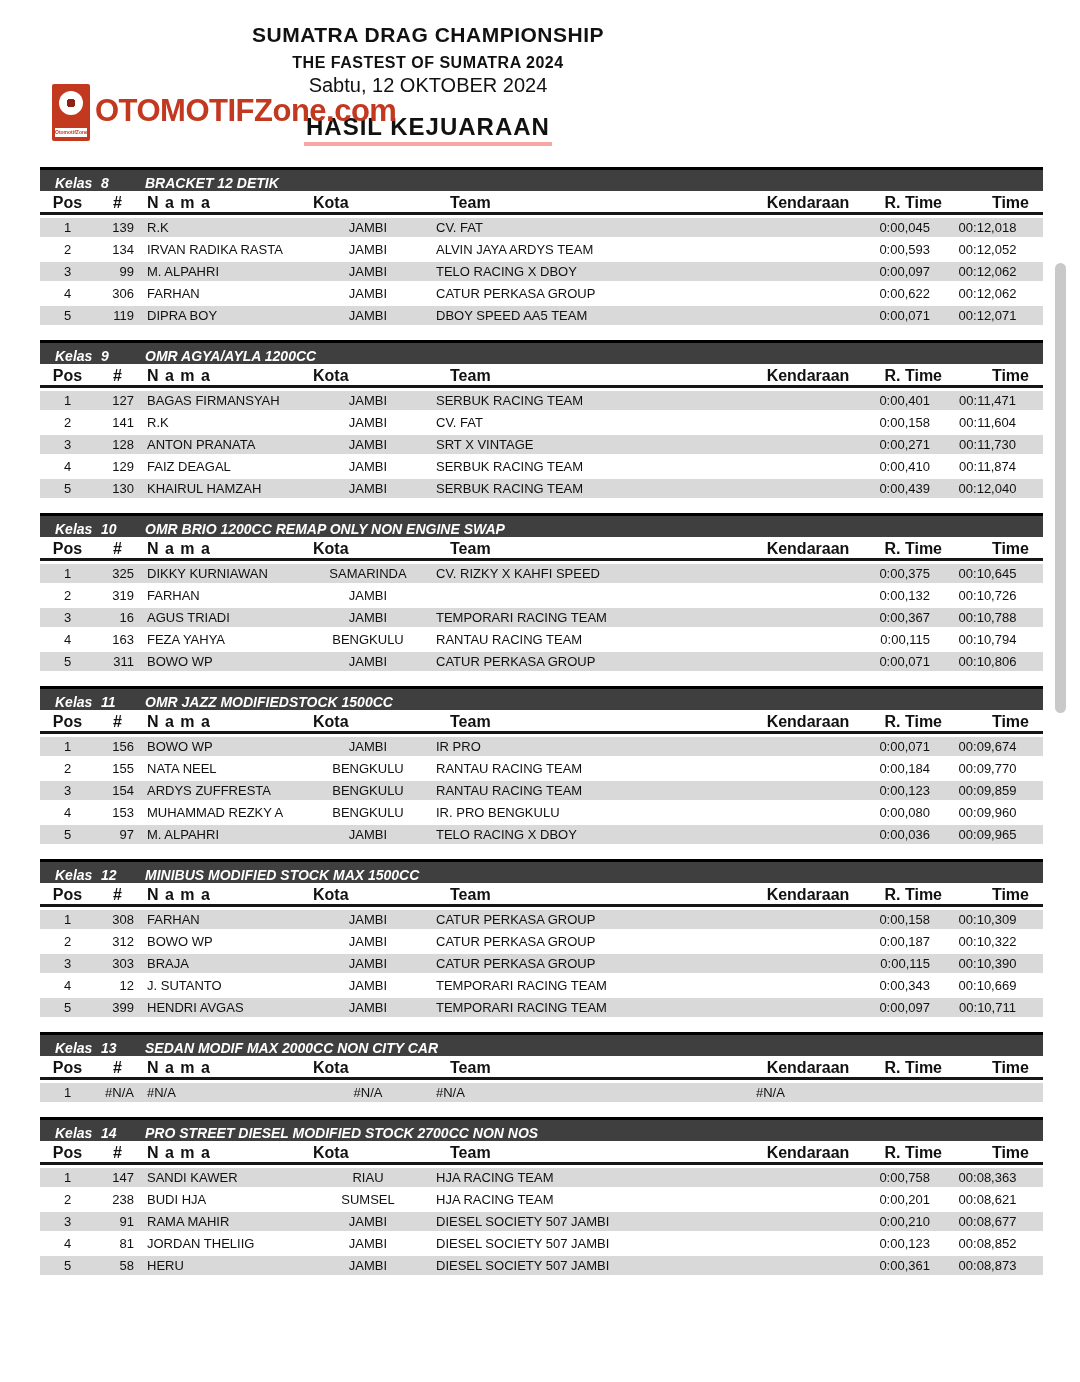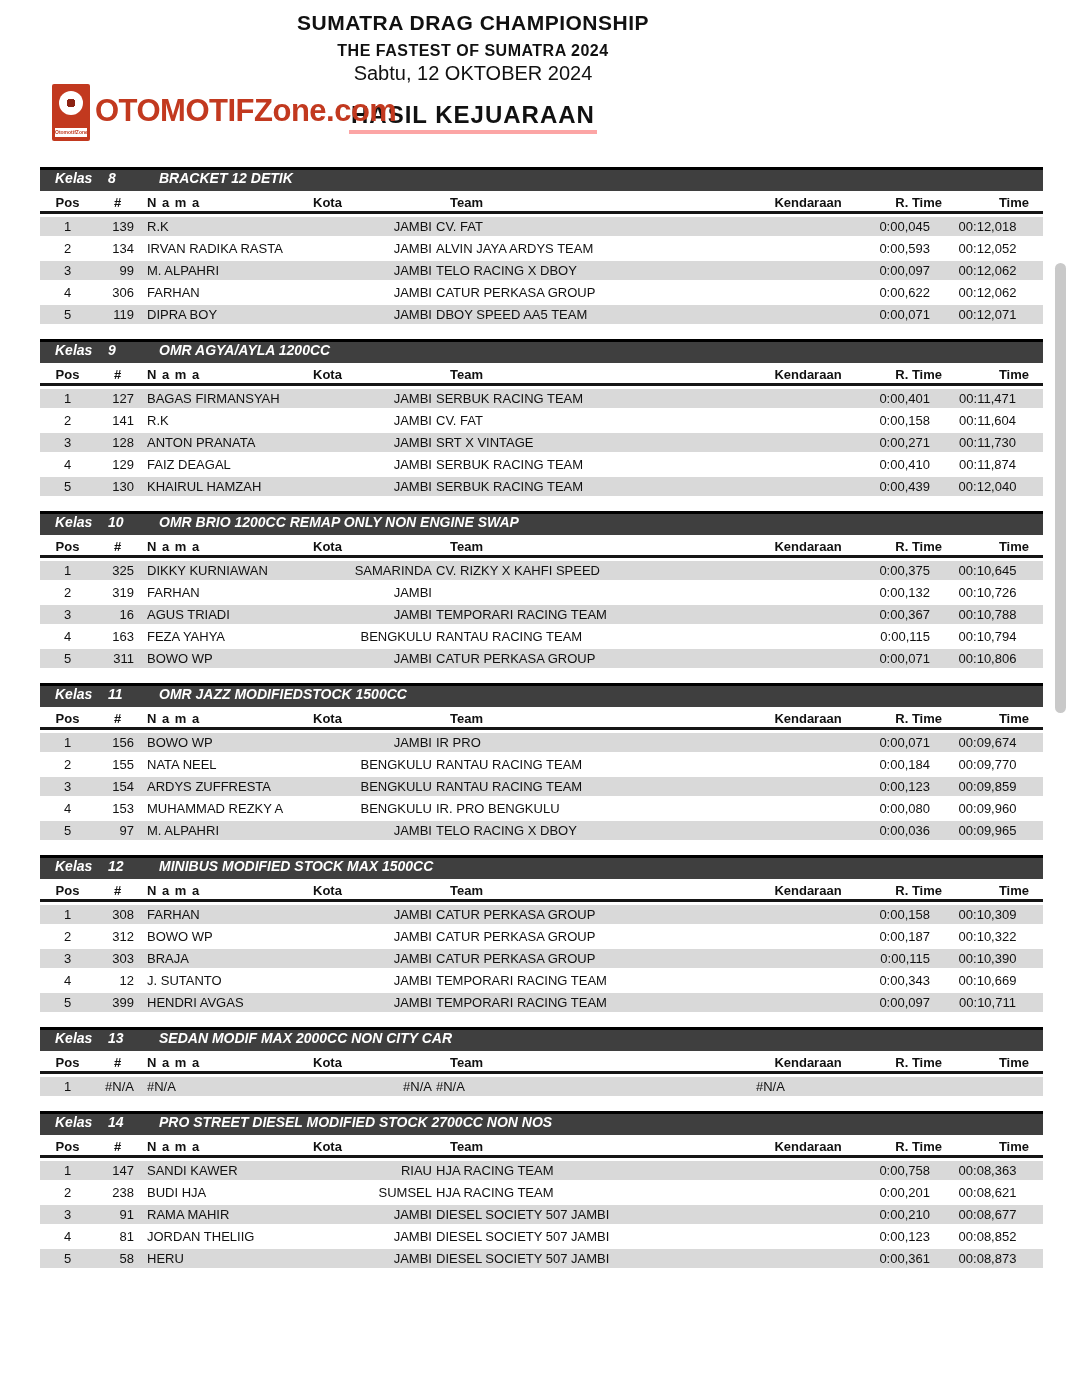--- a/index.html
+++ b/index.html
@@ -2,63 +2,63 @@
 <html><head>
 <meta charset="utf-8">
 <style>
   html,body{margin:0;padding:0;}
   body{
     width:1080px;height:1382px;background:#ffffff;position:relative;
     font-family:"Liberation Sans","DejaVu Sans",sans-serif;color:#111;
     overflow:hidden;
   }
   
-  .doc-header{position:absolute;top:0;left:0;width:856px;text-align:center;padding-left:45px;}
+  .doc-header{position:absolute;top:12px;left:0;width:856px;text-align:center;}
   .ev-title{margin-top:11px;font-size:21px;font-weight:bold;letter-spacing:.5px;}
   .ev-sub{margin-top:7px;font-size:16px;font-weight:bold;letter-spacing:.5px;}
   .ev-venue{margin-top:6px;font-size:15px;font-weight:bold;}
   .ev-date{margin-top:2px;font-size:20px;font-weight:normal;}
   .page-title{display:inline-block;margin-top:16px;font-size:24px;font-weight:bold;
     letter-spacing:1px;border-bottom:4px solid #fca5a5;padding:0 2px 1px 2px;}
   
   .logo{position:absolute;left:52px;top:84px;display:flex;align-items:flex-start;}
   .logo-badge{width:38px;height:57px;background:#c2391f;border-radius:2px;position:relative;}
   .badge-ring{position:absolute;left:7px;top:7px;width:24px;height:24px;border-radius:50%;
     background:radial-gradient(circle at 50% 50%, #8c2313 0 4.5px, #ffffff 4.5px 12px);}
   .badge-strip{position:absolute;left:3px;right:3px;bottom:4px;height:9px;background:#fff;
     color:#c2391f;font-size:5px;font-weight:bold;line-height:9px;overflow:hidden;white-space:nowrap;}
   .logo-text{margin-left:5px;margin-top:9px;font-size:31px;font-weight:bold;color:#c2391f;
     letter-spacing:-.5px;}
   
   #sections{position:absolute;top:167px;left:40px;width:1003px;}
   .kelas-section{margin-bottom:12px;}
   .band{background:#3f3f3f;border-top:3px solid #000;color:#fff;height:21px;
-    display:flex;align-items:flex-start;padding-left:15px;
-    font-size:14px;font-weight:bold;font-style:italic;gap:7px;}
+    display:flex;align-items:flex-end;padding-left:15px;
+    font-size:14px;font-weight:bold;font-style:italic;}
   .k-label{display:inline-block;width:46px;}
   .k-no{display:inline-block;width:44px;}
   table{border-collapse:separate;border-spacing:0 3px;width:1003px;table-layout:fixed;}
   col.c-pos{width:55px}col.c-num{width:45px}col.c-nama{width:160px}col.c-kota{width:132px}
   col.c-team{width:320px}col.c-kendaraan{width:112px}col.c-rtime{width:82px}col.c-time{width:97px}
-  thead th{font-size:13px;font-weight:bold;height:17px;padding:0;
+  thead th{font-size:16px;font-weight:bold;height:17px;padding:0;
     border-bottom:3px solid #161616;white-space:nowrap;}
   th.pos{text-align:center}
   th.num{text-align:center}
   th.nama{text-align:left;padding-left:7px;letter-spacing:1px}
   th.kota{text-align:left;padding-left:13px}
   th.team{text-align:left;padding-left:18px}
   th.kendaraan{text-align:center}
   th.rtime{text-align:right;padding-right:4px}
   th.time{text-align:right;padding-right:14px}
   tbody td{font-size:13px;height:19px;padding:0;white-space:nowrap;overflow:hidden;}
   tbody tr:nth-child(odd) td{background:#d9d9d9;}
   td.pos{text-align:center}
   td.num{text-align:right;padding-right:6px}
   td.nama{text-align:left;padding-left:7px}
-  td.kota{text-align:right;padding-left:4px}
+  td.kota{text-align:center;padding-left:4px}
   td.team{text-align:left;padding-left:4px}
   td.kendaraan{text-align:left;padding-left:4px}
   td.rtime{text-align:right;padding-right:16px}
   td.time{text-align:center;padding-right:14px}
   
   .scroll-thumb{position:absolute;left:1055px;top:263px;width:11px;height:450px;
     background:#c9c9c9;border-radius:6px;}
 </style>
 </head>
 <body>

